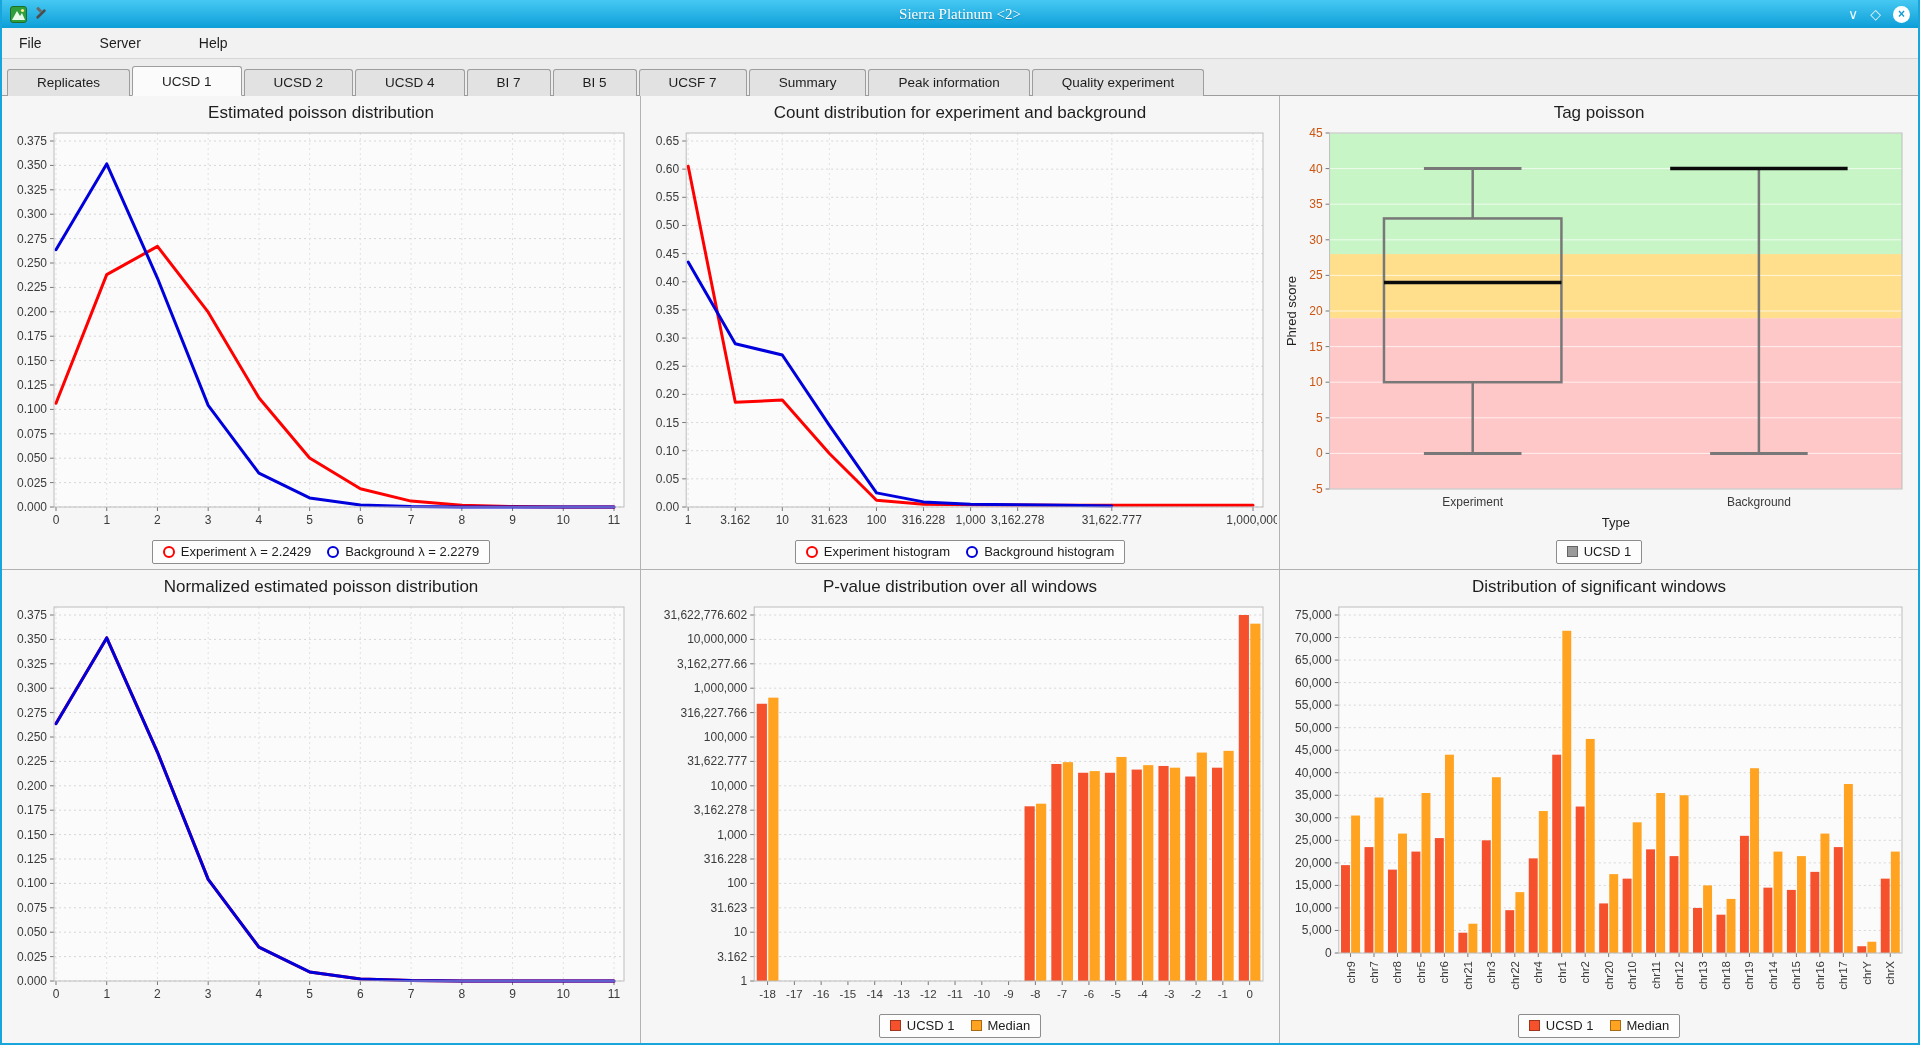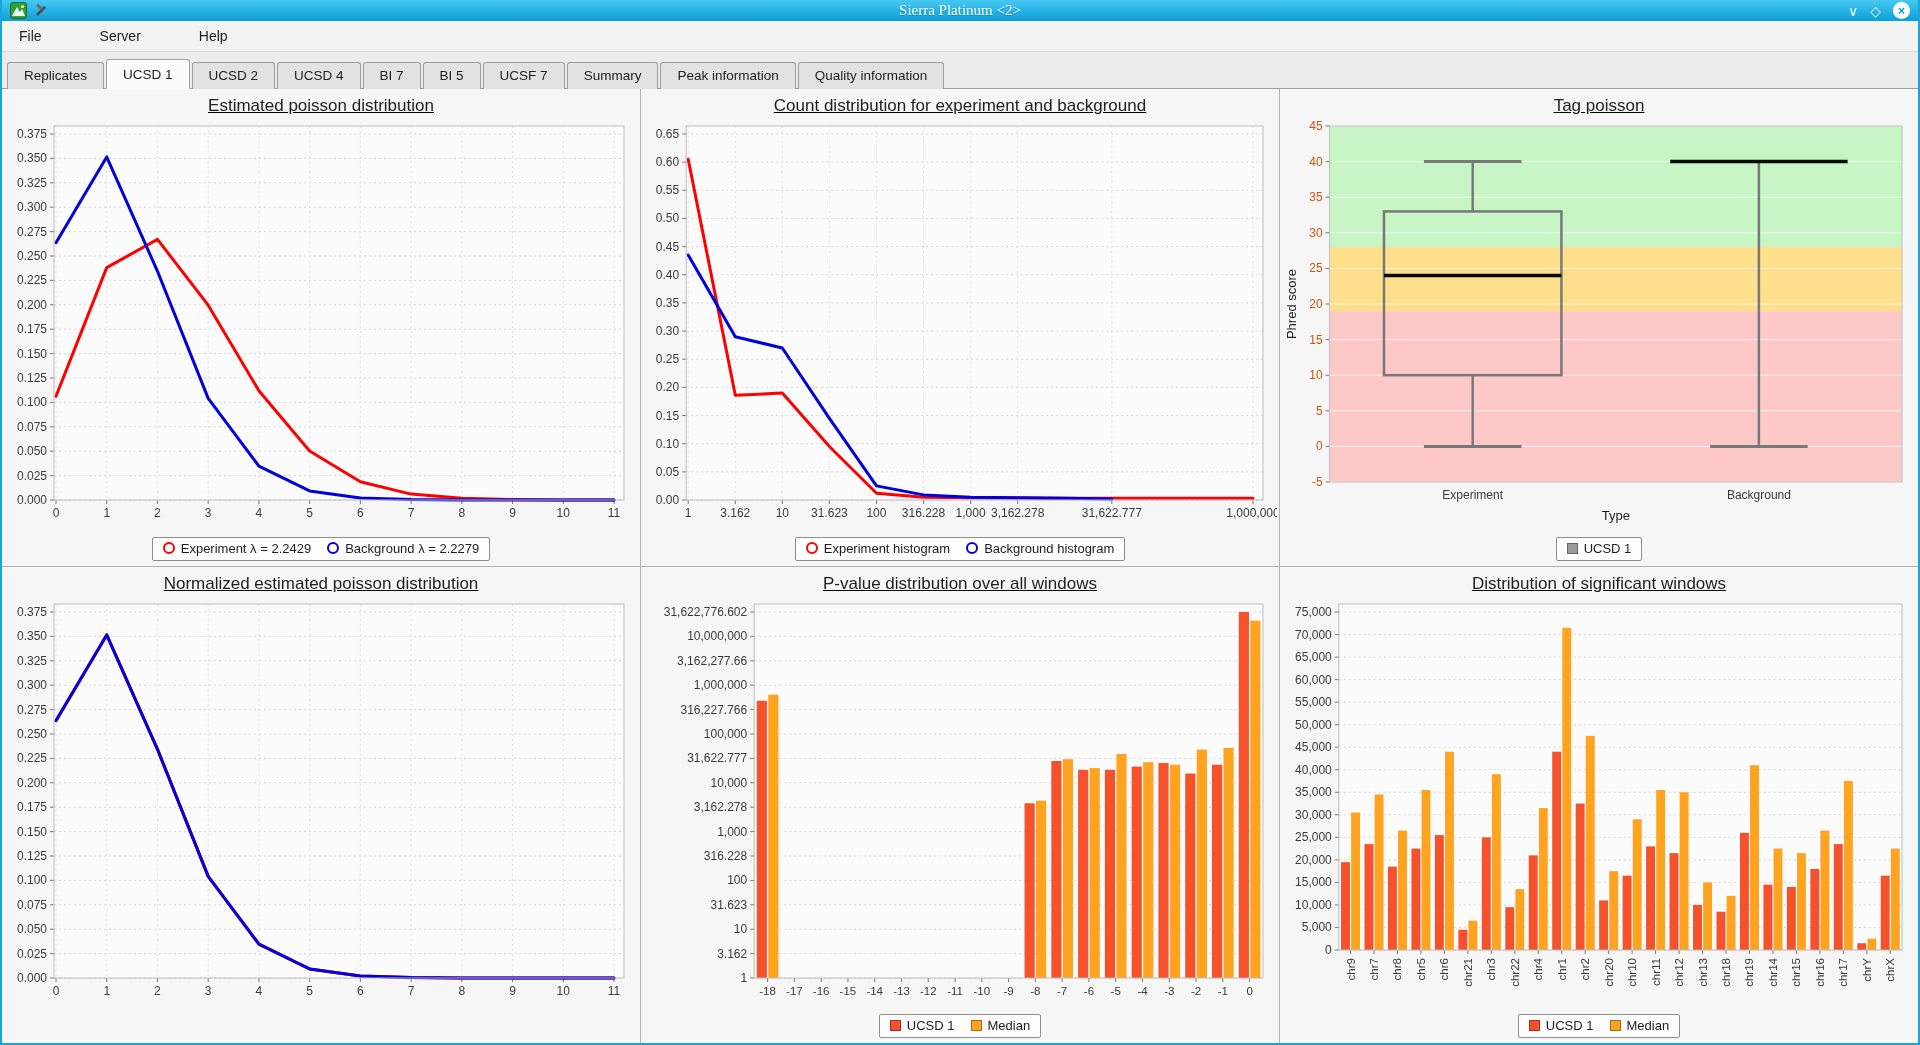--- a/index.html
+++ b/index.html
@@ -1,41 +1,41 @@
 <!DOCTYPE html>
 <html><head>
 <meta charset="utf-8">
 <style>
   html,body{margin:0;padding:0;}
   body{width:1920px;height:1045px;overflow:hidden;background:#ececec;font-family:"Liberation Sans",sans-serif;}
   .window{width:1920px;height:1045px;display:flex;flex-direction:column;box-sizing:border-box;
           border-left:2px solid #17a5dc;border-right:2px solid #17a5dc;border-bottom:2px solid #17a5dc;}
   
-  .titlebar{height:21px;flex:none;background:linear-gradient(#46c8f2,#0d9ed8);display:flex;align-items:center;
+  .titlebar{height:28px;flex:none;background:linear-gradient(#46c8f2,#0d9ed8);display:flex;align-items:center;
             position:relative;color:#fff;padding:0 8px;}
   .tb-left{display:flex;align-items:center;gap:6px;}
   .tb-title{position:absolute;left:0;right:0;text-align:center;font-family:"Liberation Serif",serif;
             font-size:15px;color:#fff;text-shadow:0 1px 1px rgba(0,0,0,.25);pointer-events:none;}
   .tb-right{margin-left:auto;display:flex;align-items:center;gap:12px;}
   .tb-btn{color:#eaf7fd;font-size:14px;line-height:14px;cursor:default;}
   .tb-close{width:17px;height:17px;border-radius:50%;background:#fff;color:#0f9cd2;font-weight:bold;
             font-size:12px;display:flex;align-items:center;justify-content:center;}
   
   .menubar{height:30px;flex:none;background:#f2f2f2;border-bottom:1px solid #d6d6d6;display:flex;
            align-items:center;padding:0 6px;gap:36px;}
   .menu-item{padding:4px 11px;font-size:14px;color:#1d1d1d;}
   
   .tabbar{height:33px;flex:none;background:#ececec;display:flex;align-items:flex-end;padding:3px 0 0 5px;
           border-bottom:1px solid #9d9d9d;}
-  .tab{margin-right:2px;margin-bottom:-1px;padding:5px 16px 6px;font-size:13.5px;color:#1d1d1d;
+  .tab{margin-right:2px;margin-bottom:-1px;padding:5px 29px 6px;font-size:13.5px;color:#1d1d1d;
        background:#e2e2e2;border:1px solid #9d9d9d;border-bottom:none;border-radius:3px 3px 0 0;}
   .tab.selected{background:#fbfbfb;padding-top:7px;border-bottom:1px solid #fbfbfb;}
   
   .grid{flex:1;display:grid;grid-template-columns:repeat(3,1fr);grid-template-rows:1fr 1fr;gap:1px;
-        background:#b2b2b2;min-height:0;text-decoration:underline;}
+        background:#b2b2b2;min-height:0;}
   .panel{background:#f6f6f6;display:flex;flex-direction:column;align-items:center;overflow:hidden;min-height:0;}
   .chart-title{font-size:17px;line-height:21px;color:#1e1e1e;margin-top:6px;flex:none;}
   svg.chart{display:block;flex:none;}
   svg text{font-family:"Liberation Sans",sans-serif;}
   .legend-row{margin-top:auto;margin-bottom:5px;flex:none;}
   .legend-box{display:inline-flex;align-items:center;gap:16px;border:1px solid #8d8d8d;background:#fdfdfd;
               border-radius:2px;padding:3px 10px 4px;font-size:13px;color:#1d1d1d;}
   .lg-item{display:inline-flex;align-items:center;gap:6px;}
   .lg-ring{width:8px;height:8px;border-radius:50%;border:2.5px solid #000;background:#fff;display:inline-block;}
   .lg-square{width:11px;height:11px;display:inline-block;border:1px solid rgba(0,0,0,.35);box-sizing:border-box;}
@@ -74,21 +74,21 @@
   <div class="tabbar" id="tabbar">
       <div class="tab">Replicates</div>
       <div class="tab selected">UCSD 1</div>
       <div class="tab">UCSD 2</div>
       <div class="tab">UCSD 4</div>
       <div class="tab">BI 7</div>
       <div class="tab">BI 5</div>
       <div class="tab">UCSF 7</div>
       <div class="tab">Summary</div>
       <div class="tab">Peak information</div>
-      <div class="tab">Quality information</div>
+      <div class="tab">Quality experiment</div>
     </div>
 
   <div class="grid">
     <div class="panel">
       <div class="chart-title">Estimated poisson distribution</div>
       <svg class="chart" width="634" height="412">
           <rect x="50" y="10" width="570" height="374" fill="#fbfbfb"></rect>
           <line x1="50" y1="384" x2="620" y2="384" stroke="#d6d6d6" stroke-width="1" stroke-dasharray="2 3"></line>
           <line x1="46" y1="384" x2="50" y2="384" stroke="#777" stroke-width="1"></line>
           <text x="43" y="388" font-size="12" fill="#3a3a3a" text-anchor="end">0.000</text>

